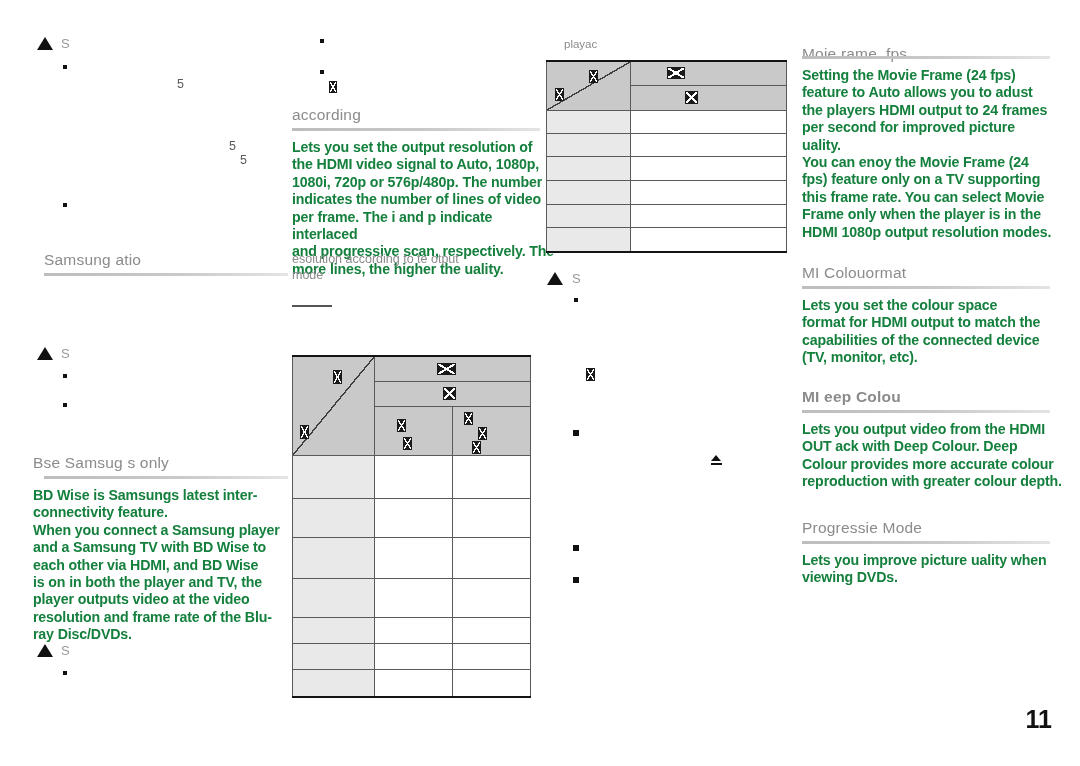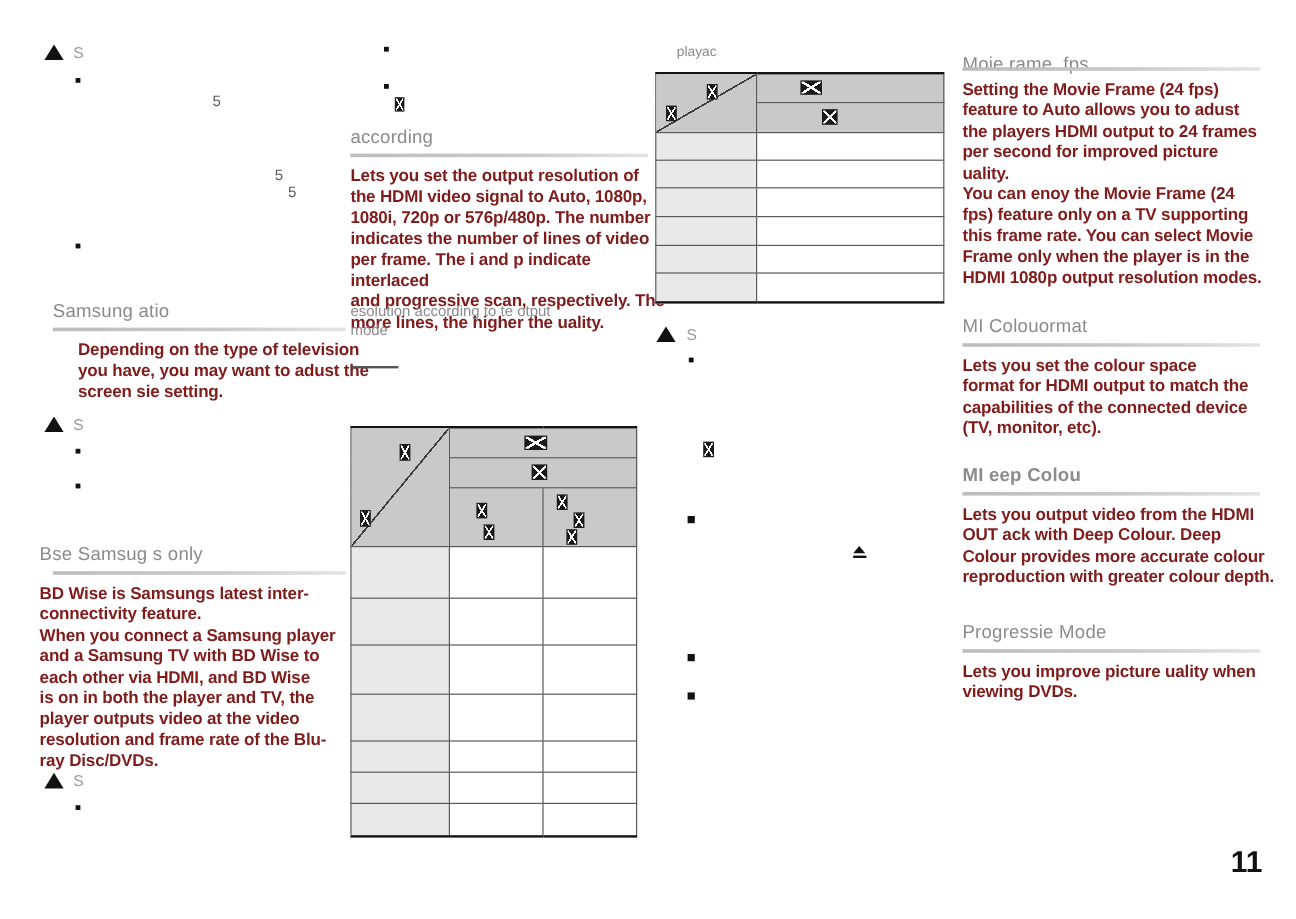--- a/index.html
+++ b/index.html
@@ -59,21 +59,21 @@
     position: absolute;
     height: 2px;
     background: #555555;
   }
 
   
   .body {
     position: absolute;
     font-size: 14.2px;
     font-weight: bold;
-    color: #7f1d1d;
+    color: #15803d;
     line-height: 17.4px;
     white-space: pre-line;
     letter-spacing: -0.15px;
   }
 
   
   .note-tri {
     position: absolute;
     width: 0; height: 0;
     border-left: 8px solid transparent;
@@ -207,23 +207,20 @@
     <div class="note-label" style="left:28px; top:36px;">S</div>
     <div class="bullet" style="left:30px; top:65px;"></div>
     <div class="bullet" style="left:30px; top:203px;"></div>
 
     <div class="stray" style="left:144px; top:77px;">5</div>
     <div class="stray" style="left:196px; top:139px;">5</div>
     <div class="stray" style="left:207px; top:153px;">5</div>
 
     <div class="heading" style="left:11px; top:250px;">Samsung atio</div>
     <div class="heading-rule" style="left:11px; top:273px; width:244px;"></div>
-    <div class="body" style="left:32px; top:284px; width:258px;">Depending on the type of television
-you have, you may want to adust the
-screen sie setting.</div>
 
     <div class="note-tri" style="left:4px; top:347px;"></div>
     <div class="note-label" style="left:28px; top:346px;">S</div>
     <div class="bullet" style="left:30px; top:374px;"></div>
     <div class="bullet" style="left:30px; top:403px;"></div>
 
     <div class="heading" style="left:0px; top:453px;">Bse Samsug s only</div>
     <div class="heading-rule" style="left:11px; top:476px; width:244px;"></div>
     <div class="body" style="left:0px; top:487px; width:262px;">BD Wise is Samsungs latest inter-
 connectivity feature.

